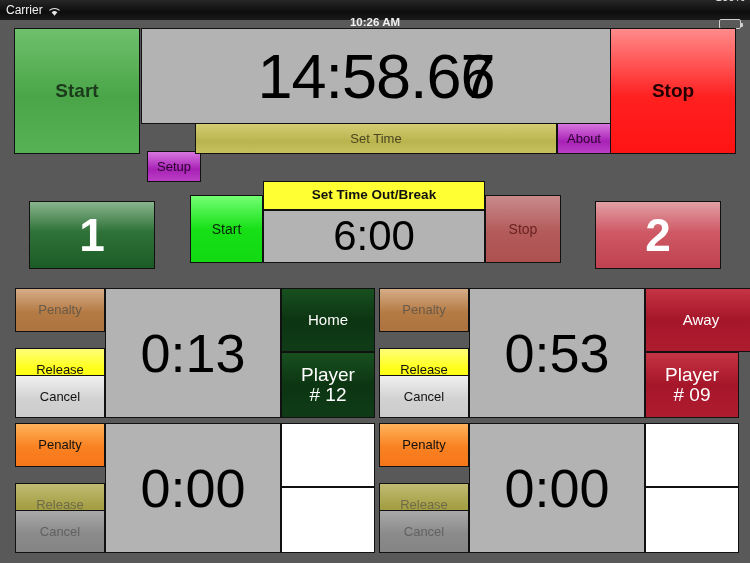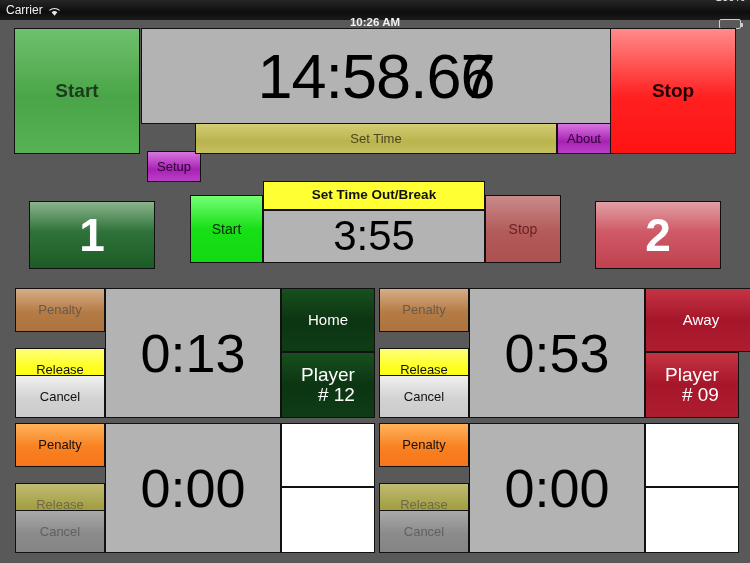--- a/index.html
+++ b/index.html
@@ -137,21 +137,21 @@
 
   .pen-time {
     width: 176px; height: 130px; background: #b3b3b3;
     font-size: 54px; color: #000; font-weight: 300;
   }
   .pen-team-name { width: 94px; height: 64px; font-size: 15px; color: #fff; }
   .pen-team-player { width: 94px; height: 66px; font-size: 19px; color: #fff; }
   .pt-home { background: linear-gradient(#18501f, #0c3512 50%, #0f3c17); }
   .pt-away { background: linear-gradient(#c43443, #a6162a 50%, #ae1c2f); }
   .pt-empty { background: #ffffff; }
-  .pen-team-player .plabel { display: block; text-align: right; }
+  .pen-team-player .plabel { display: block; }
 </style>
 </head>
 <body>
 
 <div id="app">
 
   <div class="statusbar">
     <div class="sb-left">
       <span class="sb-carrier">Carrier</span>
       <span class="wifi-icon">
@@ -180,21 +180,21 @@
   <div class="btn about-btn">About</div>
 
   <div class="btn stop-main">Stop</div>
 
   <div class="btn team-score home-score">1</div>
 
   <div class="btn team-score away-score">2</div>
 
   <div class="btn brk-start">Start</div>
   <div class="btn brk-label">Set Time Out/Break</div>
-  <div class="btn brk-time">3:55</div>
+  <div class="btn brk-time">6:00</div>
   <div class="btn brk-stop">Stop</div>
 
   <div id="penalty-container">
       <div class="btn pen-btn pen-penalty disabled" style="left: 15px; top: 288px; width: 90px; height: 44px;">Penalty</div>
       <div class="btn pen-btn pen-release enabled" style="left: 15px; top: 332px; width: 90px; height: 43px;">Release</div>
       <div class="btn pen-btn pen-cancel enabled" style="left: 15px; top: 375px; width: 90px; height: 43px;">Cancel</div>
       <div class="btn pen-time" style="left: 105px; top: 288px; width: 176px; height: 130px;">0:13</div>
       <div class="btn pen-team-name pt-home" style="left: 281px; top: 288px; width: 94px; height: 64px;">Home</div>
       <div class="btn pen-team-player pt-home" style="left: 281px; top: 352px; width: 94px; height: 66px;">
         <div>

